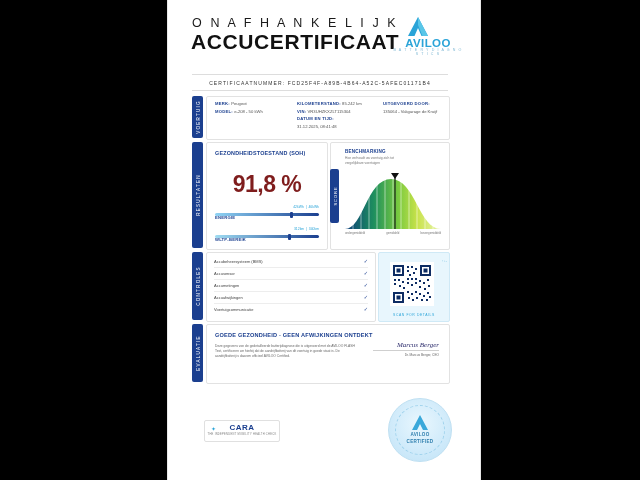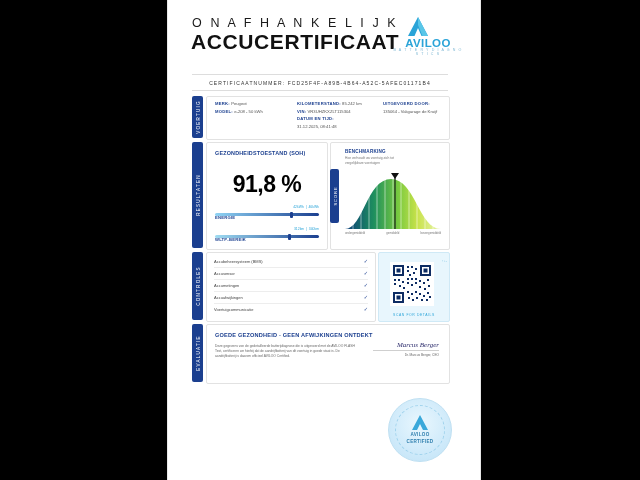--- a/index.html
+++ b/index.html
@@ -68,21 +68,21 @@
   }
   
   #sec-vehicle{top:96px;height:42px;}
   .veh-col{position:absolute;top:3px;font-size:4.2px;color:#333;line-height:7.6px;}
   .veh-k{color:#1b3f8f;font-weight:700;letter-spacing:.25px;}
   .veh-v{color:#555;}
   
   #sec-results{top:142px;height:106px;}
   .soh-card{left:0;top:0;width:120px;height:106px;}
   .soh-title{position:absolute;left:8px;top:7px;font-size:5.4px;font-weight:700;color:#1b3f8f;line-height:7px;letter-spacing:.2px;}
-  .soh-value{position:absolute;left:0;top:28px;width:120px;text-align:center;font-size:23px;font-weight:700;color:#000000;letter-spacing:-.5px;}
+  .soh-value{position:absolute;left:0;top:28px;width:120px;text-align:center;font-size:23px;font-weight:700;color:#7f1d1d;letter-spacing:-.5px;}
   .bar-row{position:absolute;left:8px;width:104px;}
   .bar-label{font-size:4.2px;font-weight:700;color:#1b3f8f;letter-spacing:.2px;}
   .bar-ends{position:absolute;right:0;top:0;font-size:3.4px;color:#2aa4d8;}
   .bar-track{position:absolute;left:0;width:104px;height:3px;border-radius:2px;}
   .bar-energy{background:linear-gradient(90deg,#8fd3f4,#1b3f8f);}
   .bar-wltp{background:linear-gradient(90deg,#9fdcf2,#1b3f8f);}
   .bar-knob{position:absolute;width:3px;height:6px;background:#1b3f8f;border-radius:1px;top:-1.5px;}
   .bench-card{left:124px;top:0;width:118px;height:106px;}
   .bench-title{position:absolute;left:7px;top:6px;font-size:4.6px;font-weight:700;color:#1b3f8f;letter-spacing:.2px;}
   .bench-sub{position:absolute;left:7px;top:13px;font-size:3.3px;color:#777;line-height:4.6px;width:60px;}
@@ -372,20 +372,25 @@
           <div class="eval-text">Deze gegevens van de gedetailleerde batterijdiagnose die is uitgevoerd met de AVILOO FLASH Test, certificeren we hierbij dat de aandrijfbatterij van dit voertuig in goede staat is. De aandrijfbatterij is daarom officieel AVILOO Certified.</div>
           <div class="sign">
             <div class="sign-name">Marcus Berger</div>
             <div class="sign-line"></div>
             <div class="sign-role">Dr. Marcus Berger, CEO</div>
           </div>
         </div>
       </div>
     </div>
 
+    <div class="cara">
+      <div class="cara-star">✦</div>
+      <div class="cara-top">CARA</div>
+      <div class="cara-bot">THE INDEPENDENT MOBILITY HEALTH CHECK</div>
+    </div>
 
     <div class="seal">
       <div class="seal-in"></div>
       <svg class="seal-mark" viewBox="0 0 16 15">
         <path d="M8 0 L16 15 L11 15 L8 9 L5 15 L0 15 Z" fill="#3aa8da"></path>
       </svg>
       <div class="seal-t1">AVILOO</div>
       <div class="seal-t2">CERTIFIED</div>
     </div>
 

